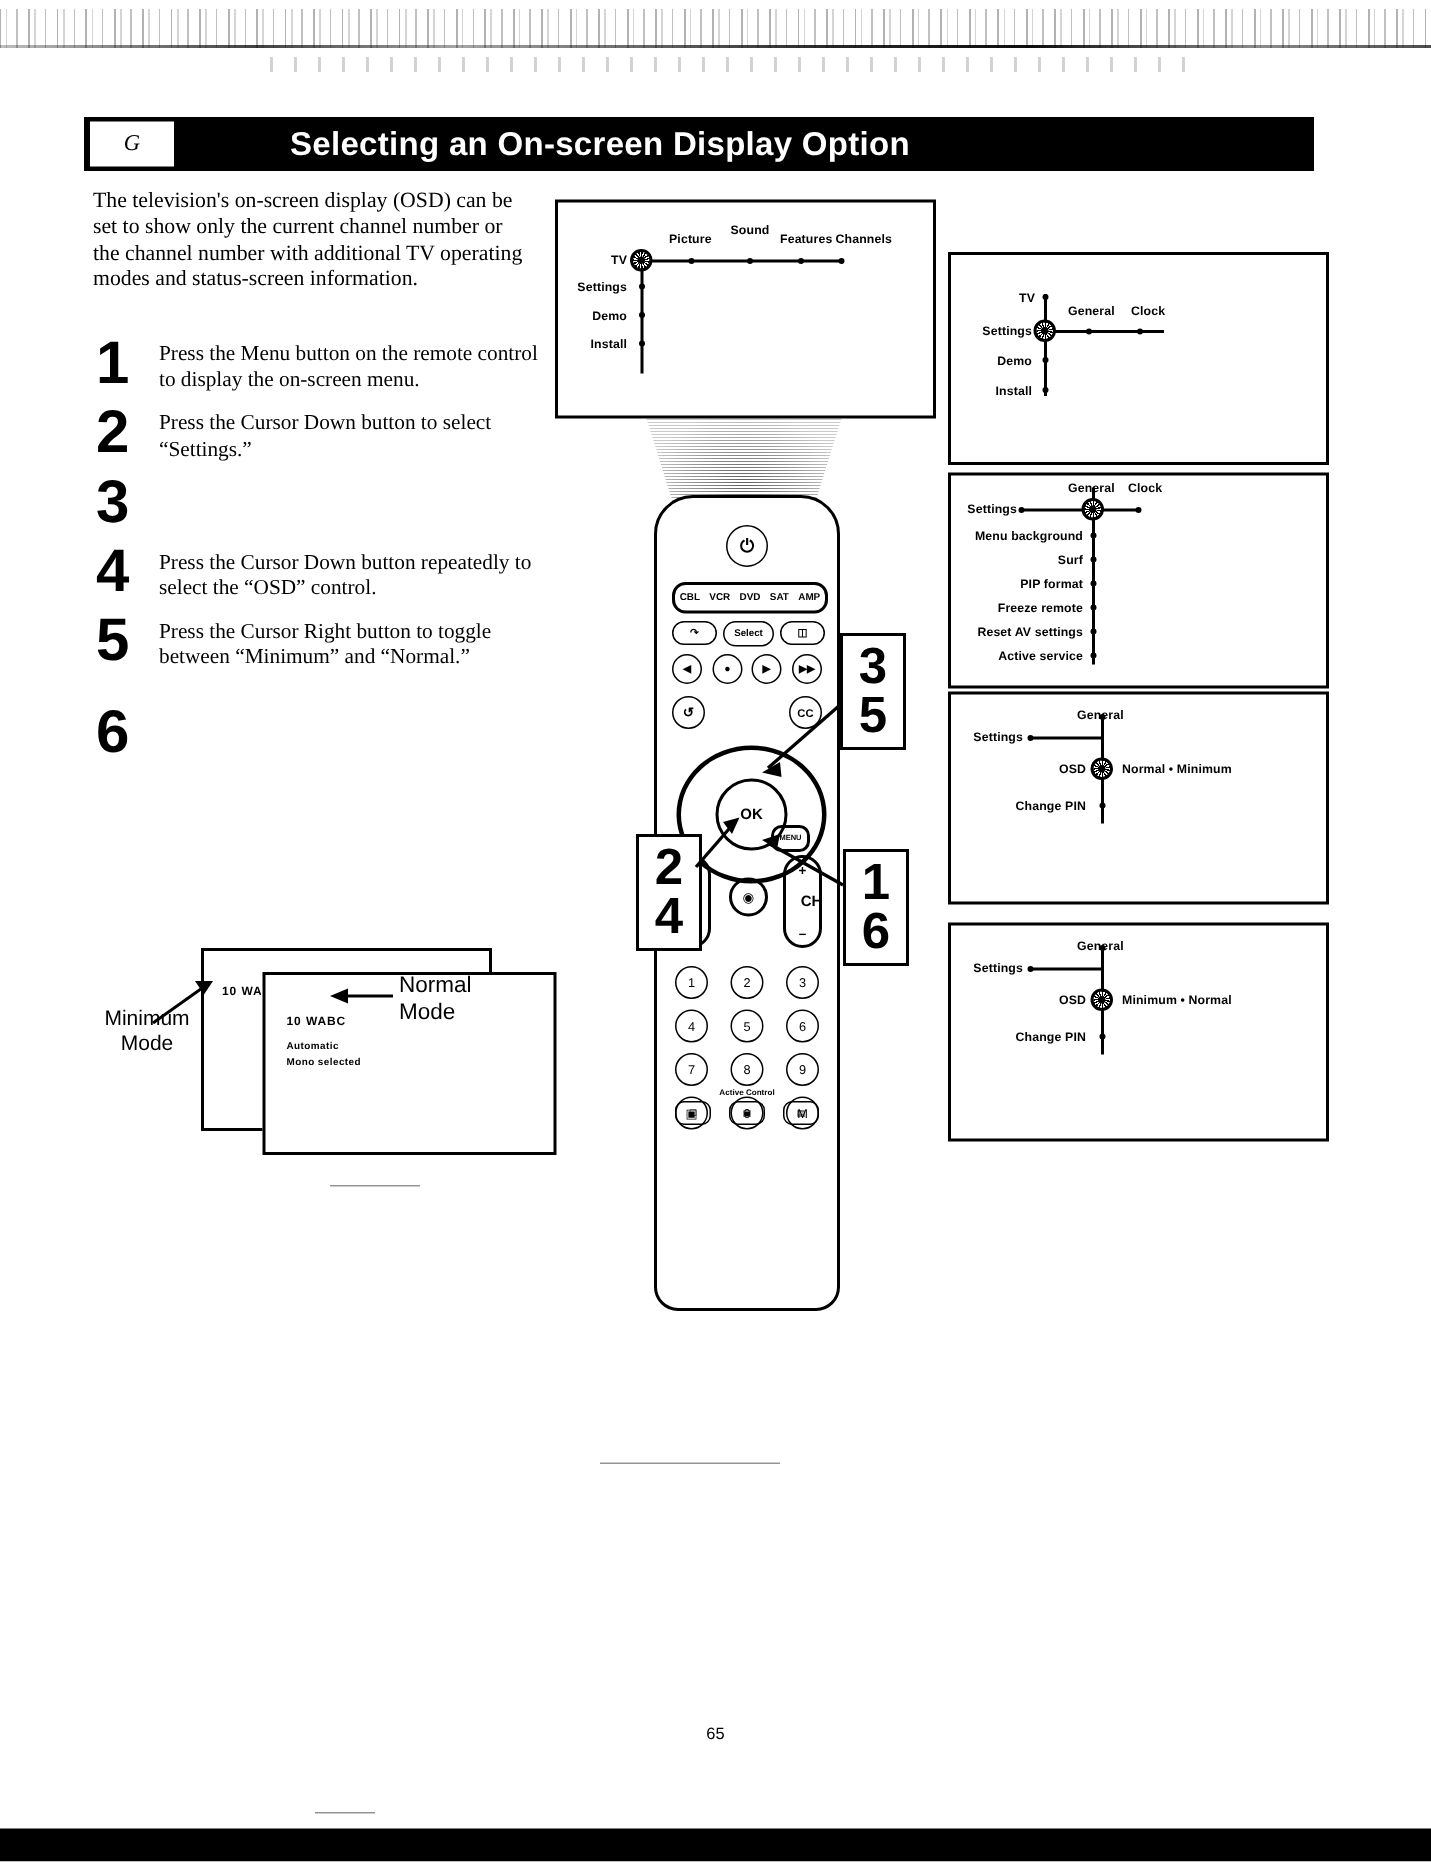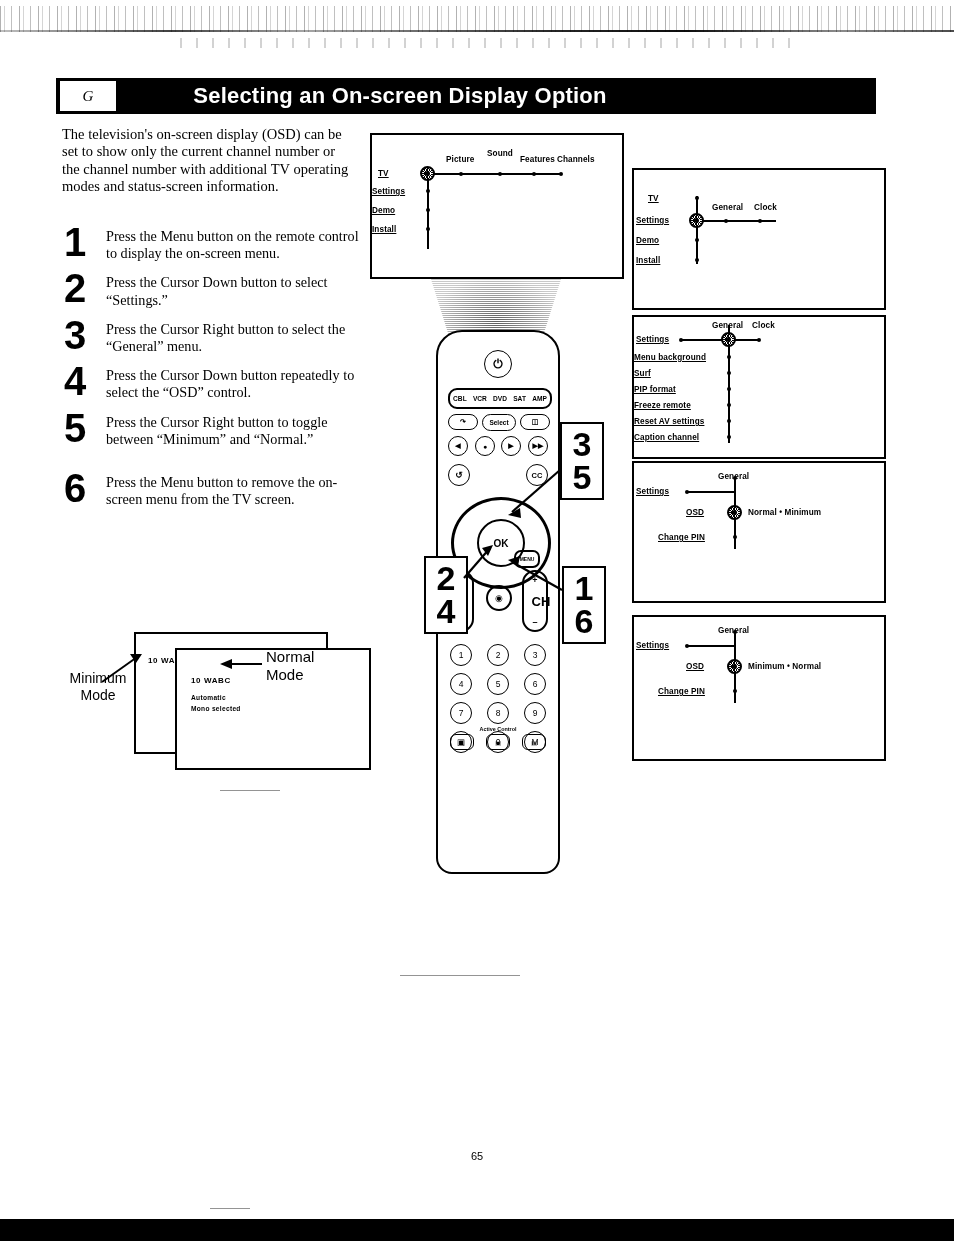--- a/index.html
+++ b/index.html
@@ -106,21 +106,21 @@
   #osd-main{left:370px;top:133px;width:250px;height:142px;}
   #osd-p1{left:632px;top:168px;width:250px;height:138px;}
   #osd-p2{left:632px;top:315px;width:250px;height:140px;}
   #osd-p3{left:632px;top:461px;width:250px;height:138px;}
   #osd-p4{left:632px;top:615px;width:250px;height:142px;}
 
   .mlabel{
     position:absolute;font-family:"Liberation Sans",sans-serif;
     font-weight:bold;font-size:8.2px;white-space:nowrap;letter-spacing:.1px;
   }
-  .mlabel.r{text-align:left;text-decoration:underline;}
+  .mlabel.r{text-align:right;}
   .mdot{position:absolute;width:4px;height:4px;background:#000;border-radius:50%;}
   .mline-v{position:absolute;width:2px;background:#000;}
   .mline-h{position:absolute;height:2px;background:#000;}
   .msel{
     position:absolute;width:15px;height:15px;border:2px solid #000;
     border-radius:50%;background:
       repeating-conic-gradient(#000 0 12deg,#fff 12deg 24deg);
     box-sizing:border-box;
   }
   .msel::after{
@@ -240,33 +240,31 @@
     <div class="step">
       <div class="num">1</div>
       <div class="txt">Press the Menu button on the remote control to display the on-screen menu.</div>
     </div>
     <div class="step">
       <div class="num">2</div>
       <div class="txt">Press the Cursor Down button to select “Settings.”</div>
     </div>
     <div class="step">
       <div class="num">3</div>
-      <div class="txt">Press the Cursor Right button to select the “General” menu.</div>
     </div>
     <div class="step">
       <div class="num">4</div>
       <div class="txt">Press the Cursor Down button repeatedly to select the “OSD” control.</div>
     </div>
     <div class="step" id="step5">
       <div class="num">5</div>
       <div class="txt">Press the Cursor Right button to toggle between “Minimum” and “Normal.”</div>
     </div>
     <div class="step" id="step6">
       <div class="num">6</div>
-      <div class="txt">Press the Menu button to remove the on-screen menu from the TV screen.</div>
     </div>
   </div>
 
   <div class="modefig">
     <div class="scr-back">
       <div class="scr-ch" style="left:12px;top:22px;">10  WABC</div>
     </div>
     <div class="scr-front">
       <div class="scr-ch" style="left:14px;top:26px;">10  WABC</div>
       <div class="scr-line" style="left:14px;top:44px;">Automatic</div>
@@ -340,21 +338,21 @@
     <div class="mlabel r" style="left:0px;top:36px;width:88px;">Menu background</div>
     <div class="mdot" style="left:93px;top:38px;"></div>
     <div class="mlabel r" style="left:0px;top:52px;width:88px;">Surf</div>
     <div class="mdot" style="left:93px;top:54px;"></div>
     <div class="mlabel r" style="left:0px;top:68px;width:88px;">PIP format</div>
     <div class="mdot" style="left:93px;top:70px;"></div>
     <div class="mlabel r" style="left:0px;top:84px;width:88px;">Freeze remote</div>
     <div class="mdot" style="left:93px;top:86px;"></div>
     <div class="mlabel r" style="left:0px;top:100px;width:88px;">Reset AV settings</div>
     <div class="mdot" style="left:93px;top:102px;"></div>
-    <div class="mlabel r" style="left:0px;top:116px;width:88px;">Caption channel</div>
+    <div class="mlabel r" style="left:0px;top:116px;width:88px;">Active service</div>
     <div class="mdot" style="left:93px;top:118px;"></div>
   </div>
 
   <div class="osdbox" id="osd-p3">
     <div class="mline-h" style="left:52px;top:28px;width:50px;"></div>
     <div class="mline-v" style="left:100px;top:14px;height:72px;"></div>
     <div class="mdot" style="left:51px;top:27px;"></div>
     <div class="mdot" style="left:99px;top:13px;"></div>
     <div class="mlabel r" style="left:2px;top:24px;width:46px;">Settings</div>
     <div class="mlabel" style="left:84px;top:9px;">General</div>
@@ -401,21 +399,21 @@
       <div class="inner">OK</div>
     </div>
     <div class="menubtn">MENU</div>
     <div class="volpill">
       <span>+</span>
       <span style="font-size:8px;">◢</span>
       <span>–</span>
     </div>
     <div class="chpill">
       <span>+</span>
-      <span style="font-size:13px;padding-left:12px;">CH</span>
+      <span style="font-size:10px;padding-left:12px;">CH</span>
       <span>–</span>
     </div>
     <div class="mutebtn">◉</div>
     <div class="keypad">
       <div class="keyrow">
         <div class="key">1</div>
         <div class="key">2</div>
         <div class="key">3</div>
       </div>
       <div class="keyrow">

